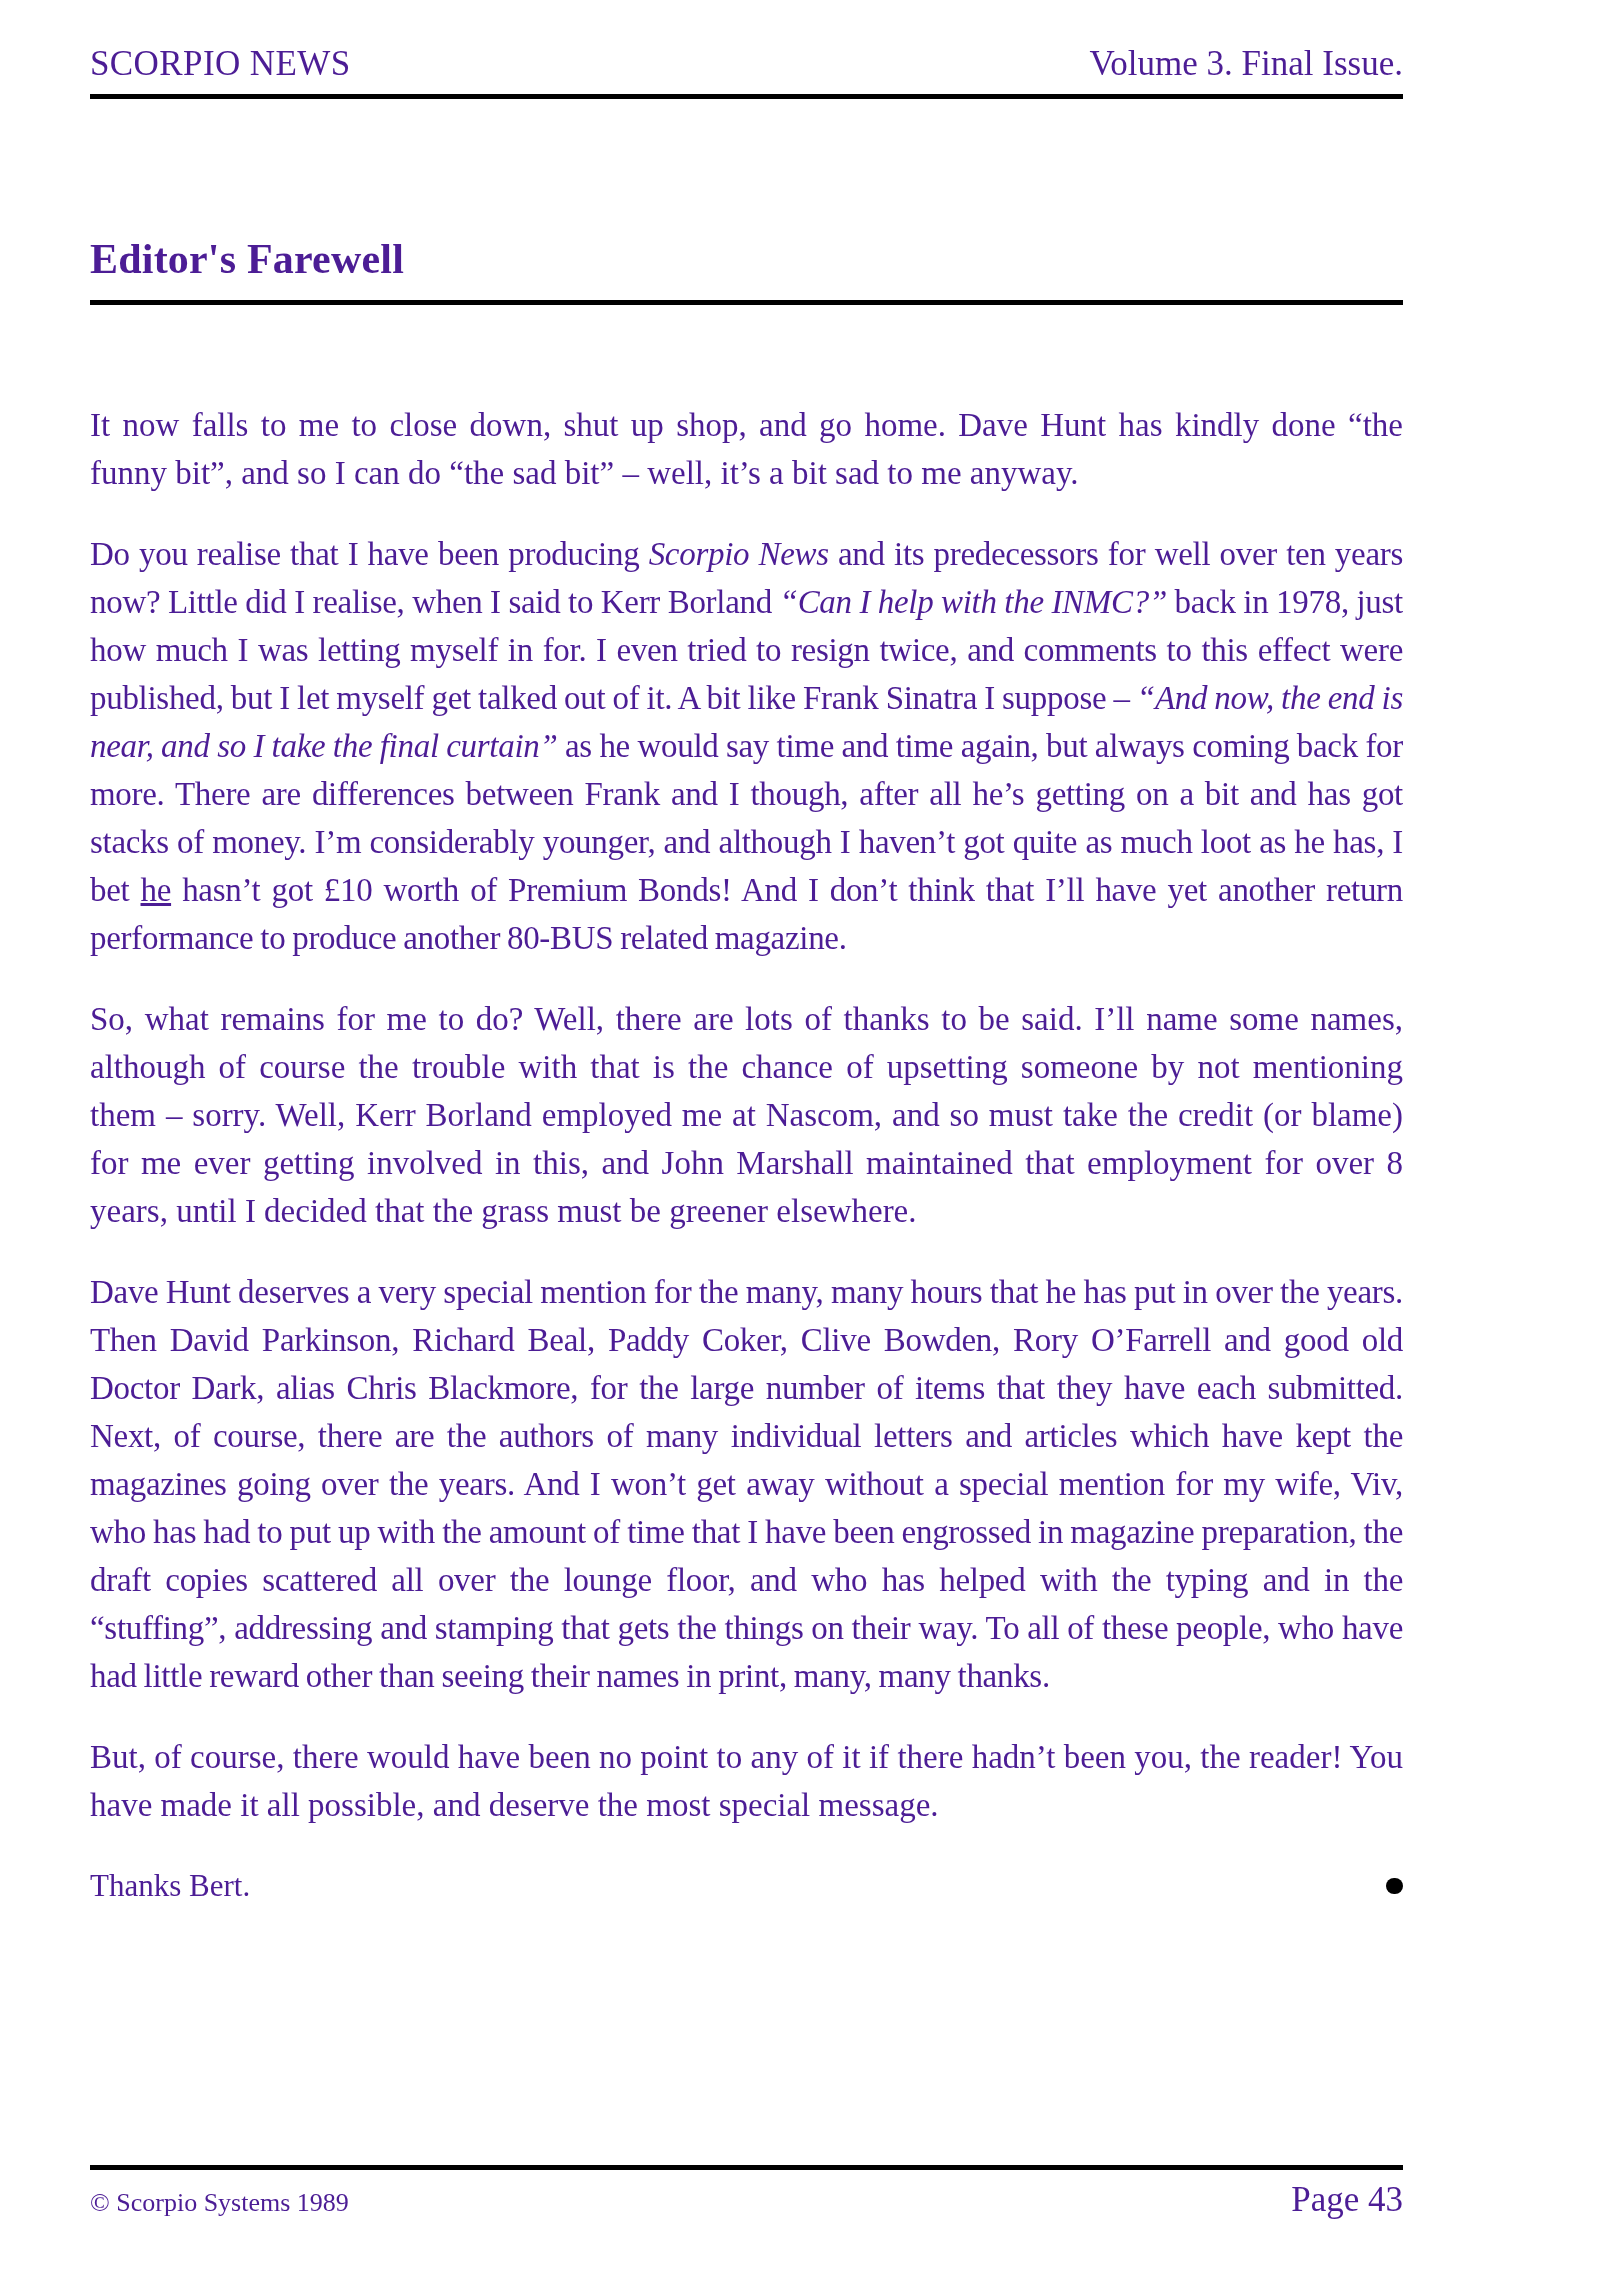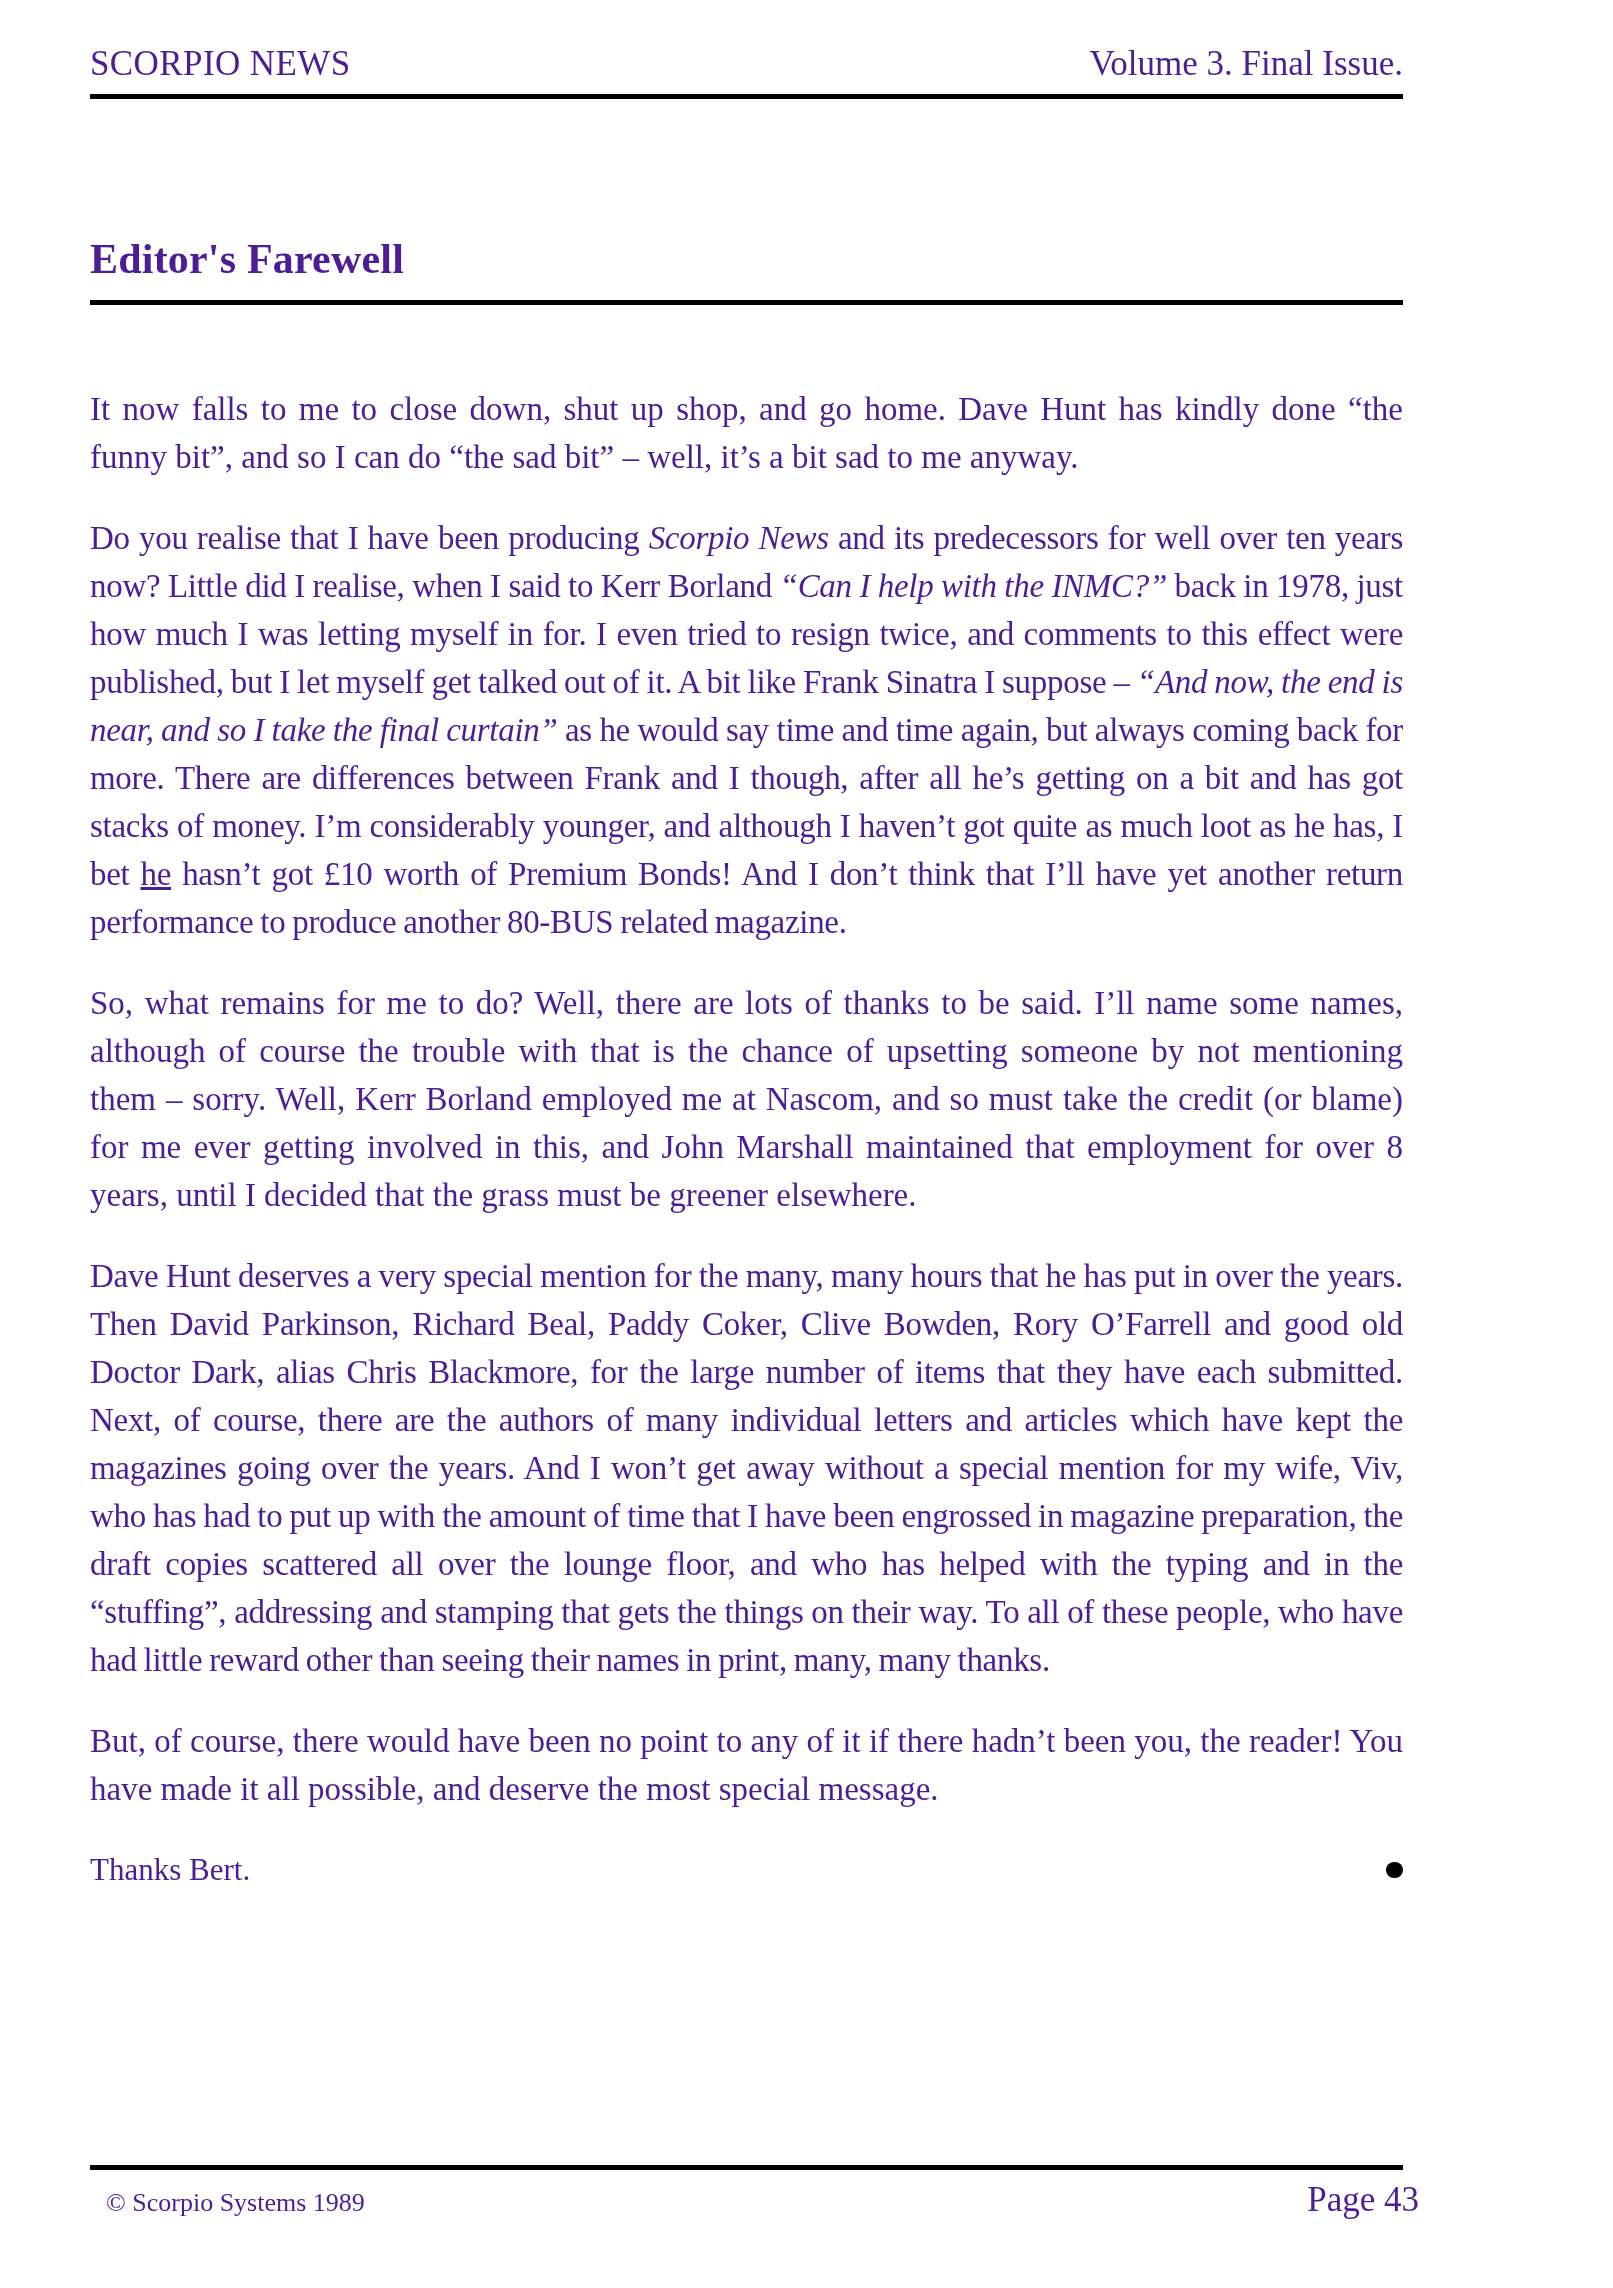--- a/index.html
+++ b/index.html
@@ -68,21 +68,21 @@
     top: 300px;
     left: 0;
     width: 1313px;
     height: 4.6px;
     background: #000;
   }
 
   
   .body {
     position: absolute;
-    top: 385px;
+    top: 401px;
     left: 0;
     width: 1313px;
   }
   .body p {
     margin: 0 0 33px 0;
     font-size: 33px;
     line-height: 48px;
     text-align: justify;
     text-justify: inter-word;
     hyphens: none;
@@ -116,21 +116,21 @@
     position: absolute;
     top: 2165px;
     left: 0;
     width: 1313px;
     height: 4.6px;
     background: #000;
   }
   .footer {
     position: absolute;
     top: 2180px;
-    left: 16px;
+    left: 0;
     width: 1313px;
     display: flex;
     justify-content: space-between;
     align-items: baseline;
   }
   .footer-left {
     font-size: 26px;
     white-space: nowrap;
   }
   .footer-right {

